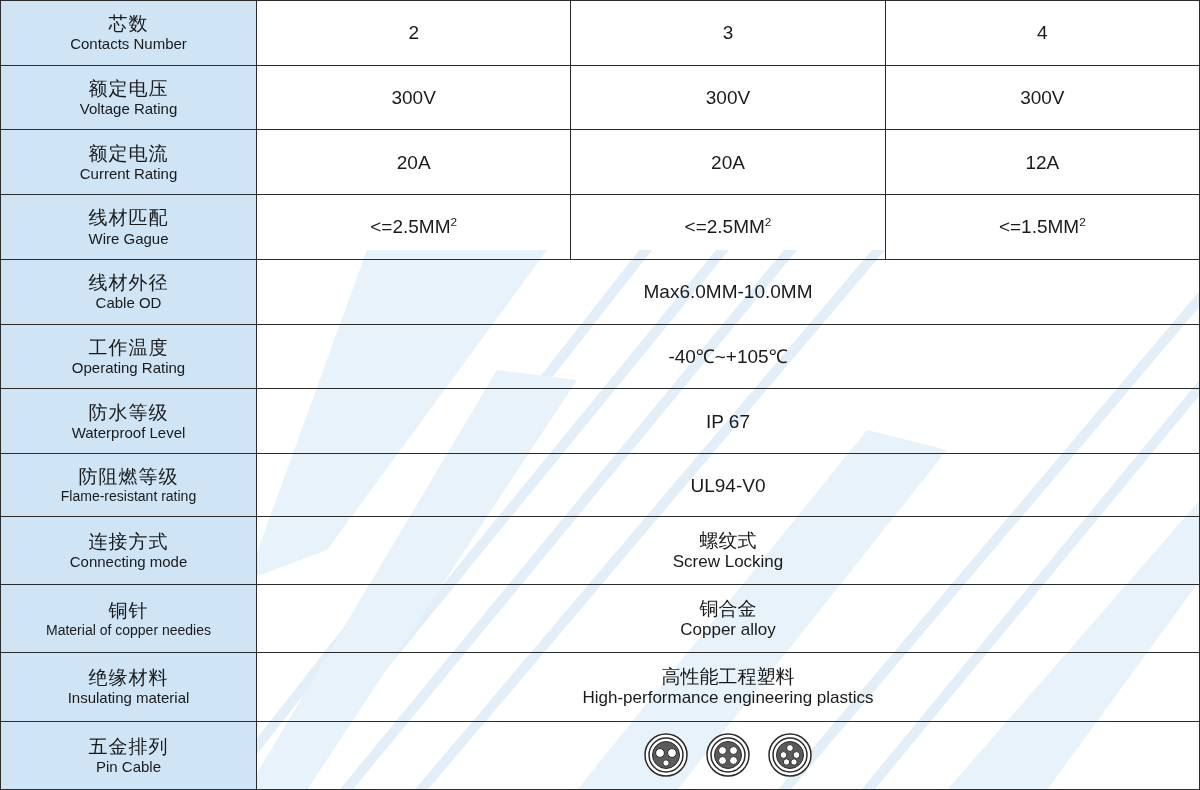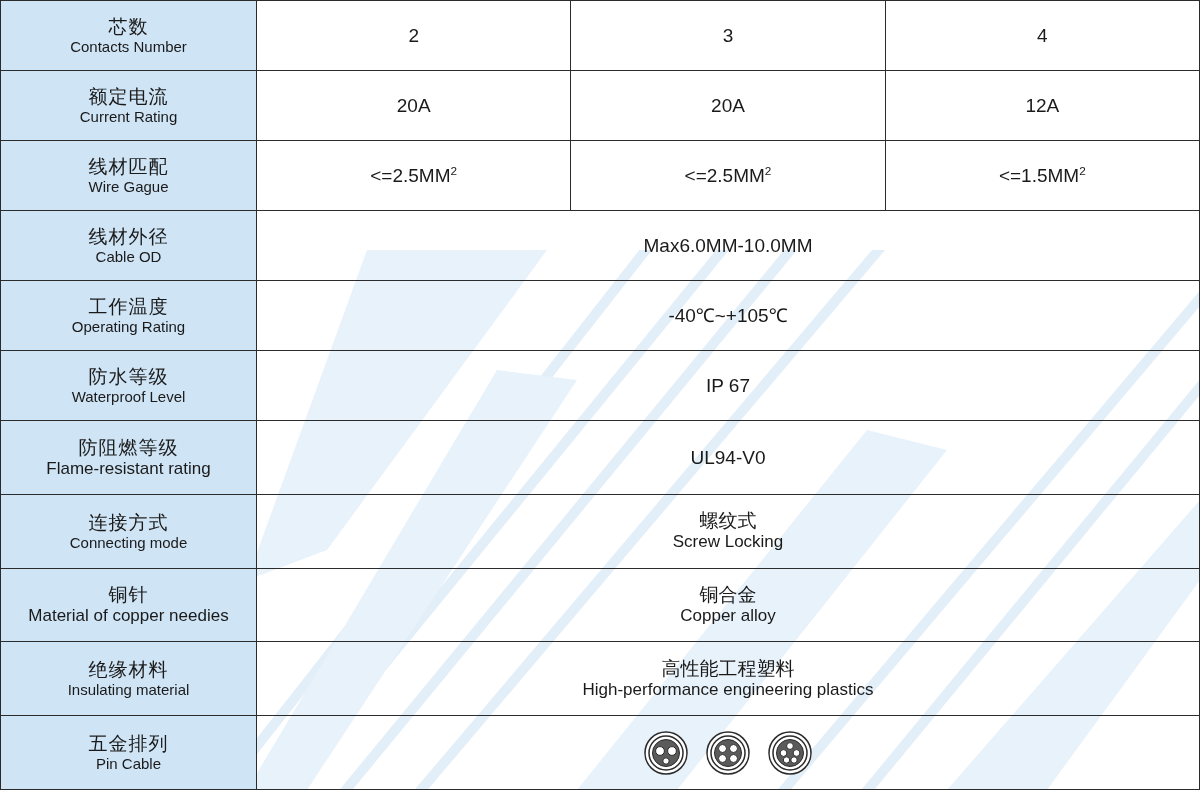--- a/index.html
+++ b/index.html
@@ -56,21 +56,21 @@
   }
   td.label .cn {
     display: block;
     font-size: 19px;
     letter-spacing: 1px;
   }
   td.label .en {
     display: block;
     font-size: 15px;
   }
-  td.label.tight .en { font-size: 17px; }
+  td.label.tight .en { font-size: 14px; }
   td.val {
     background: transparent;
     font-size: 20px;
   }
   td.val .cn {
     display: block;
     font-size: 19px;
   }
   td.val .en {
     display: block;
@@ -116,20 +116,29 @@
       <tr>
         <td class="label">
           <span class="cn">芯数</span>
           <span class="en">Contacts Number</span>
         </td>
         <td class="val">2</td>
         <td class="val">3</td>
         <td class="val">4</td>
       </tr>
 
+      <tr>
+        <td class="label">
+          <span class="cn">额定电压</span>
+          <span class="en">Voltage Rating</span>
+        </td>
+        <td class="val">300V</td>
+        <td class="val">300V</td>
+        <td class="val">300V</td>
+      </tr>
 
       <tr>
         <td class="label">
           <span class="cn">额定电流</span>
           <span class="en">Current Rating</span>
         </td>
         <td class="val">20A</td>
         <td class="val">20A</td>
         <td class="val">12A</td>
       </tr>

